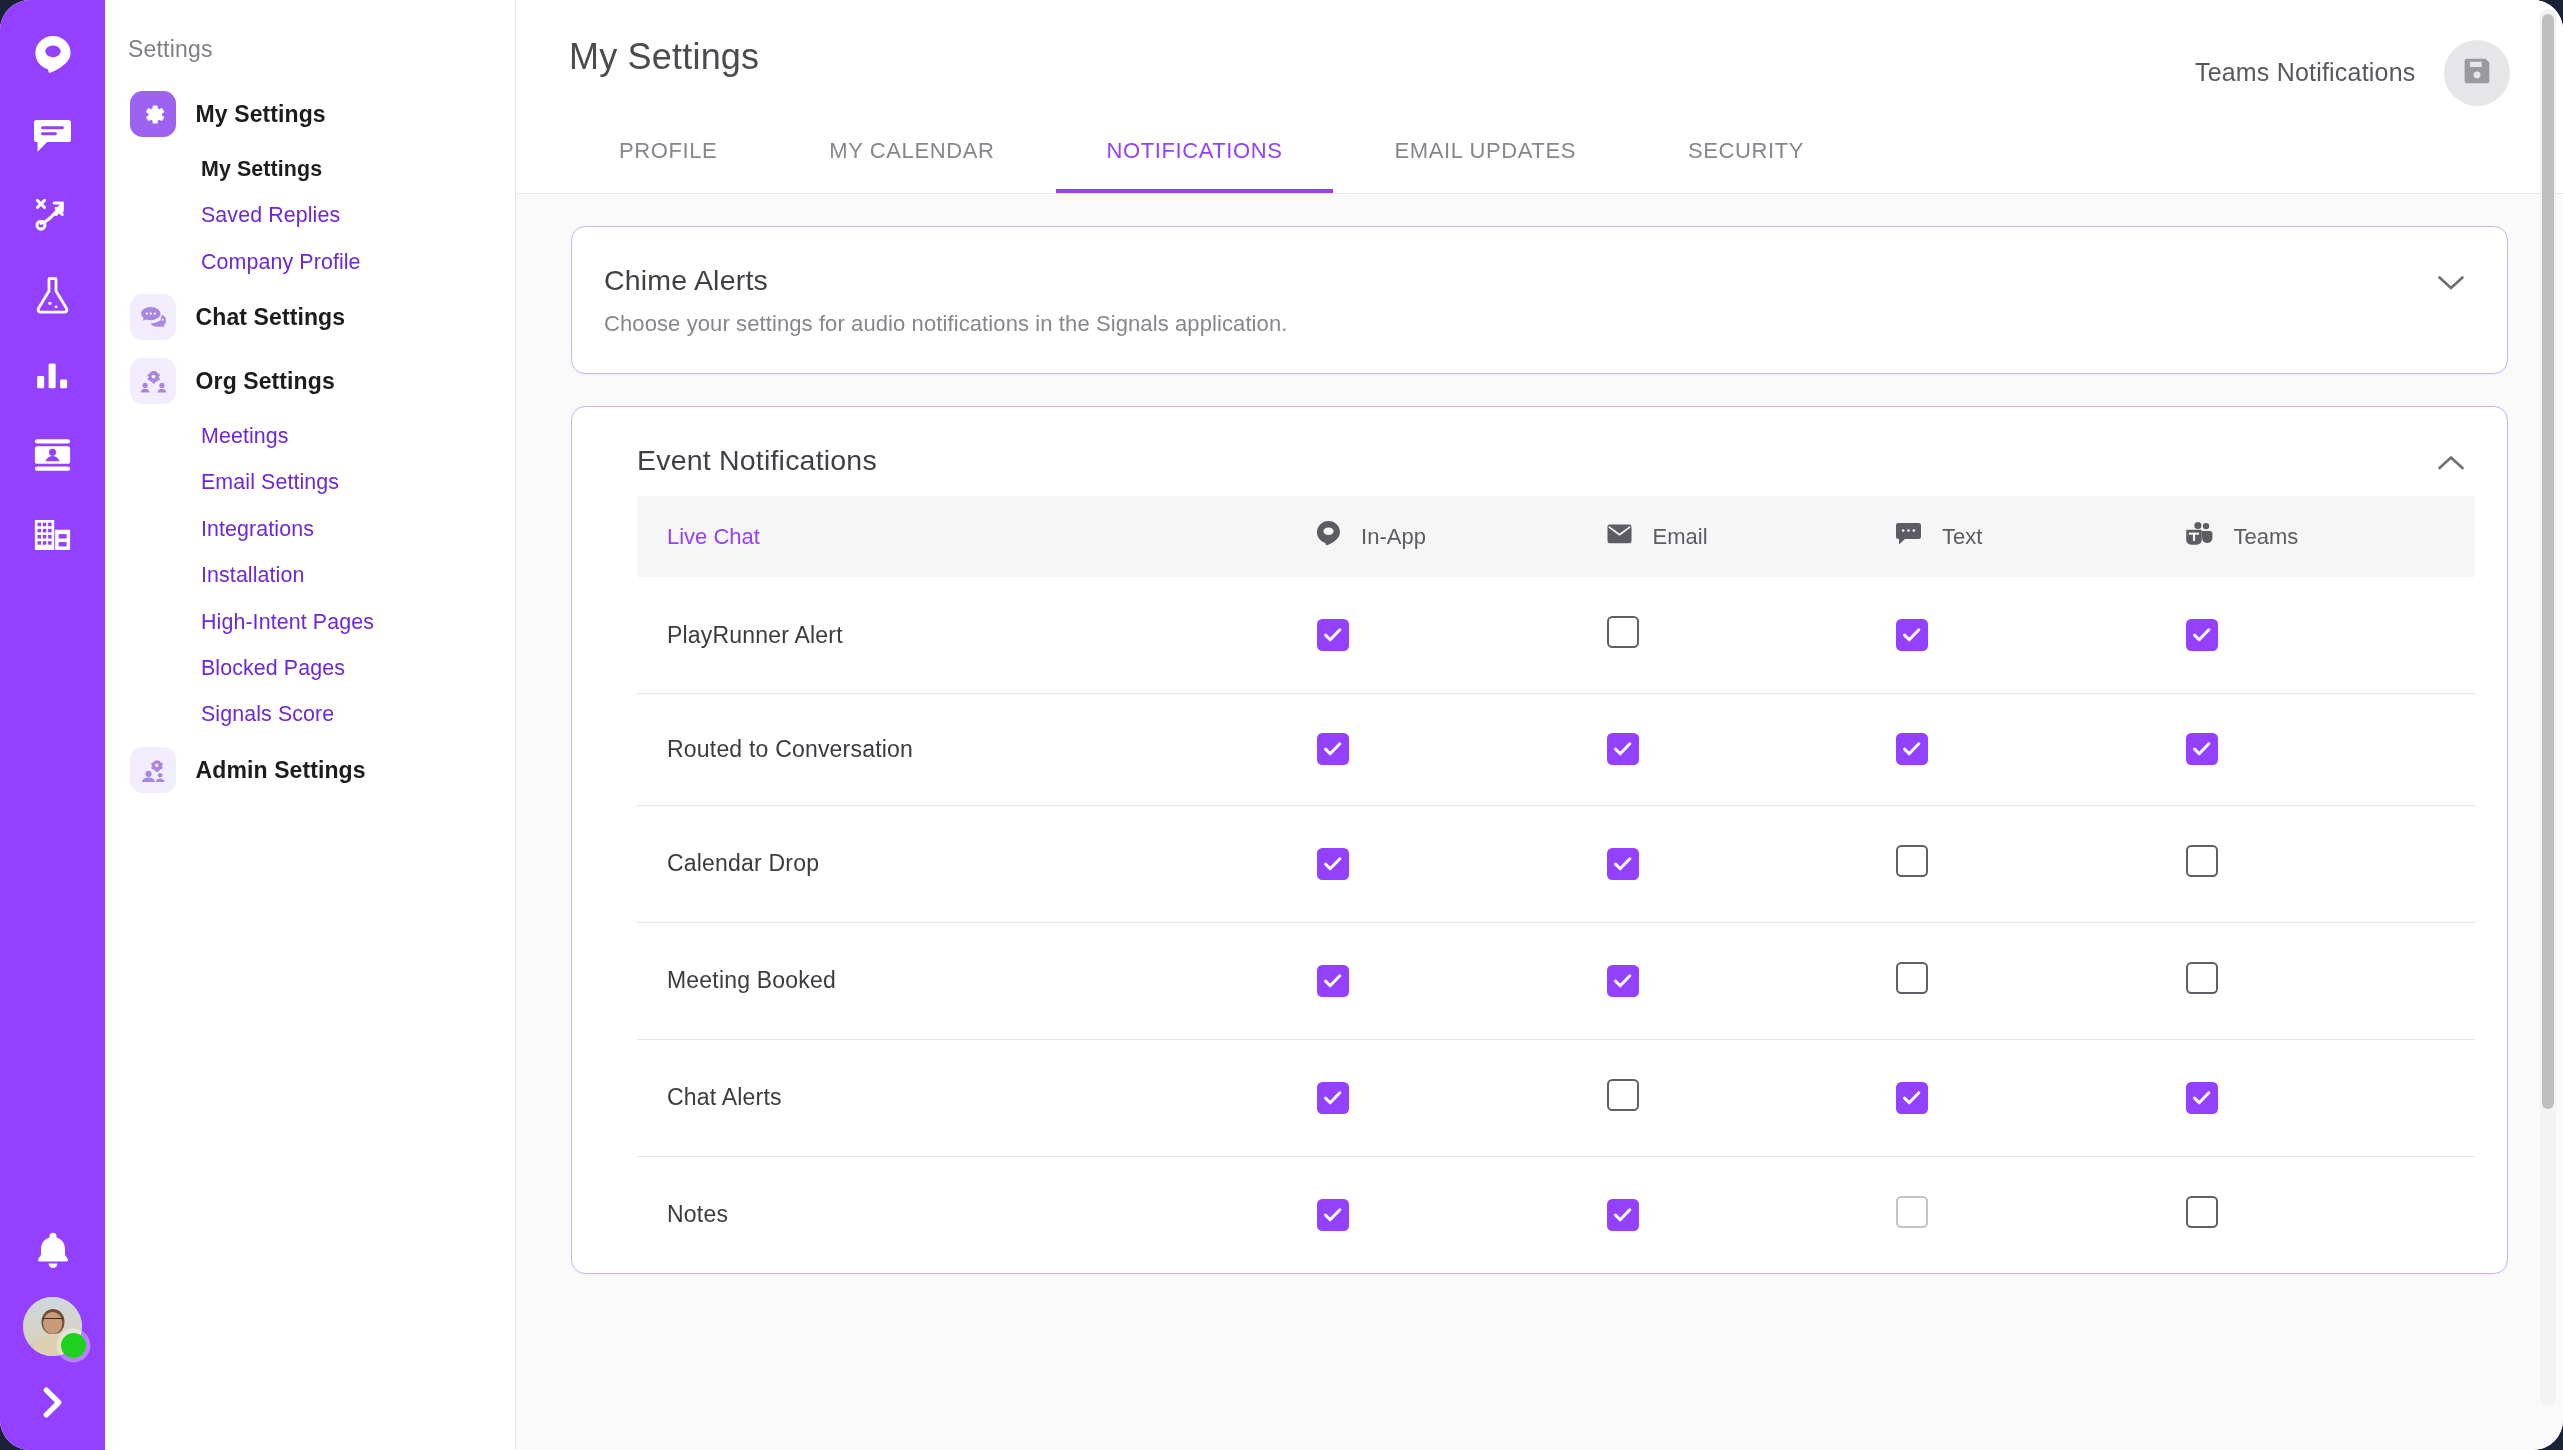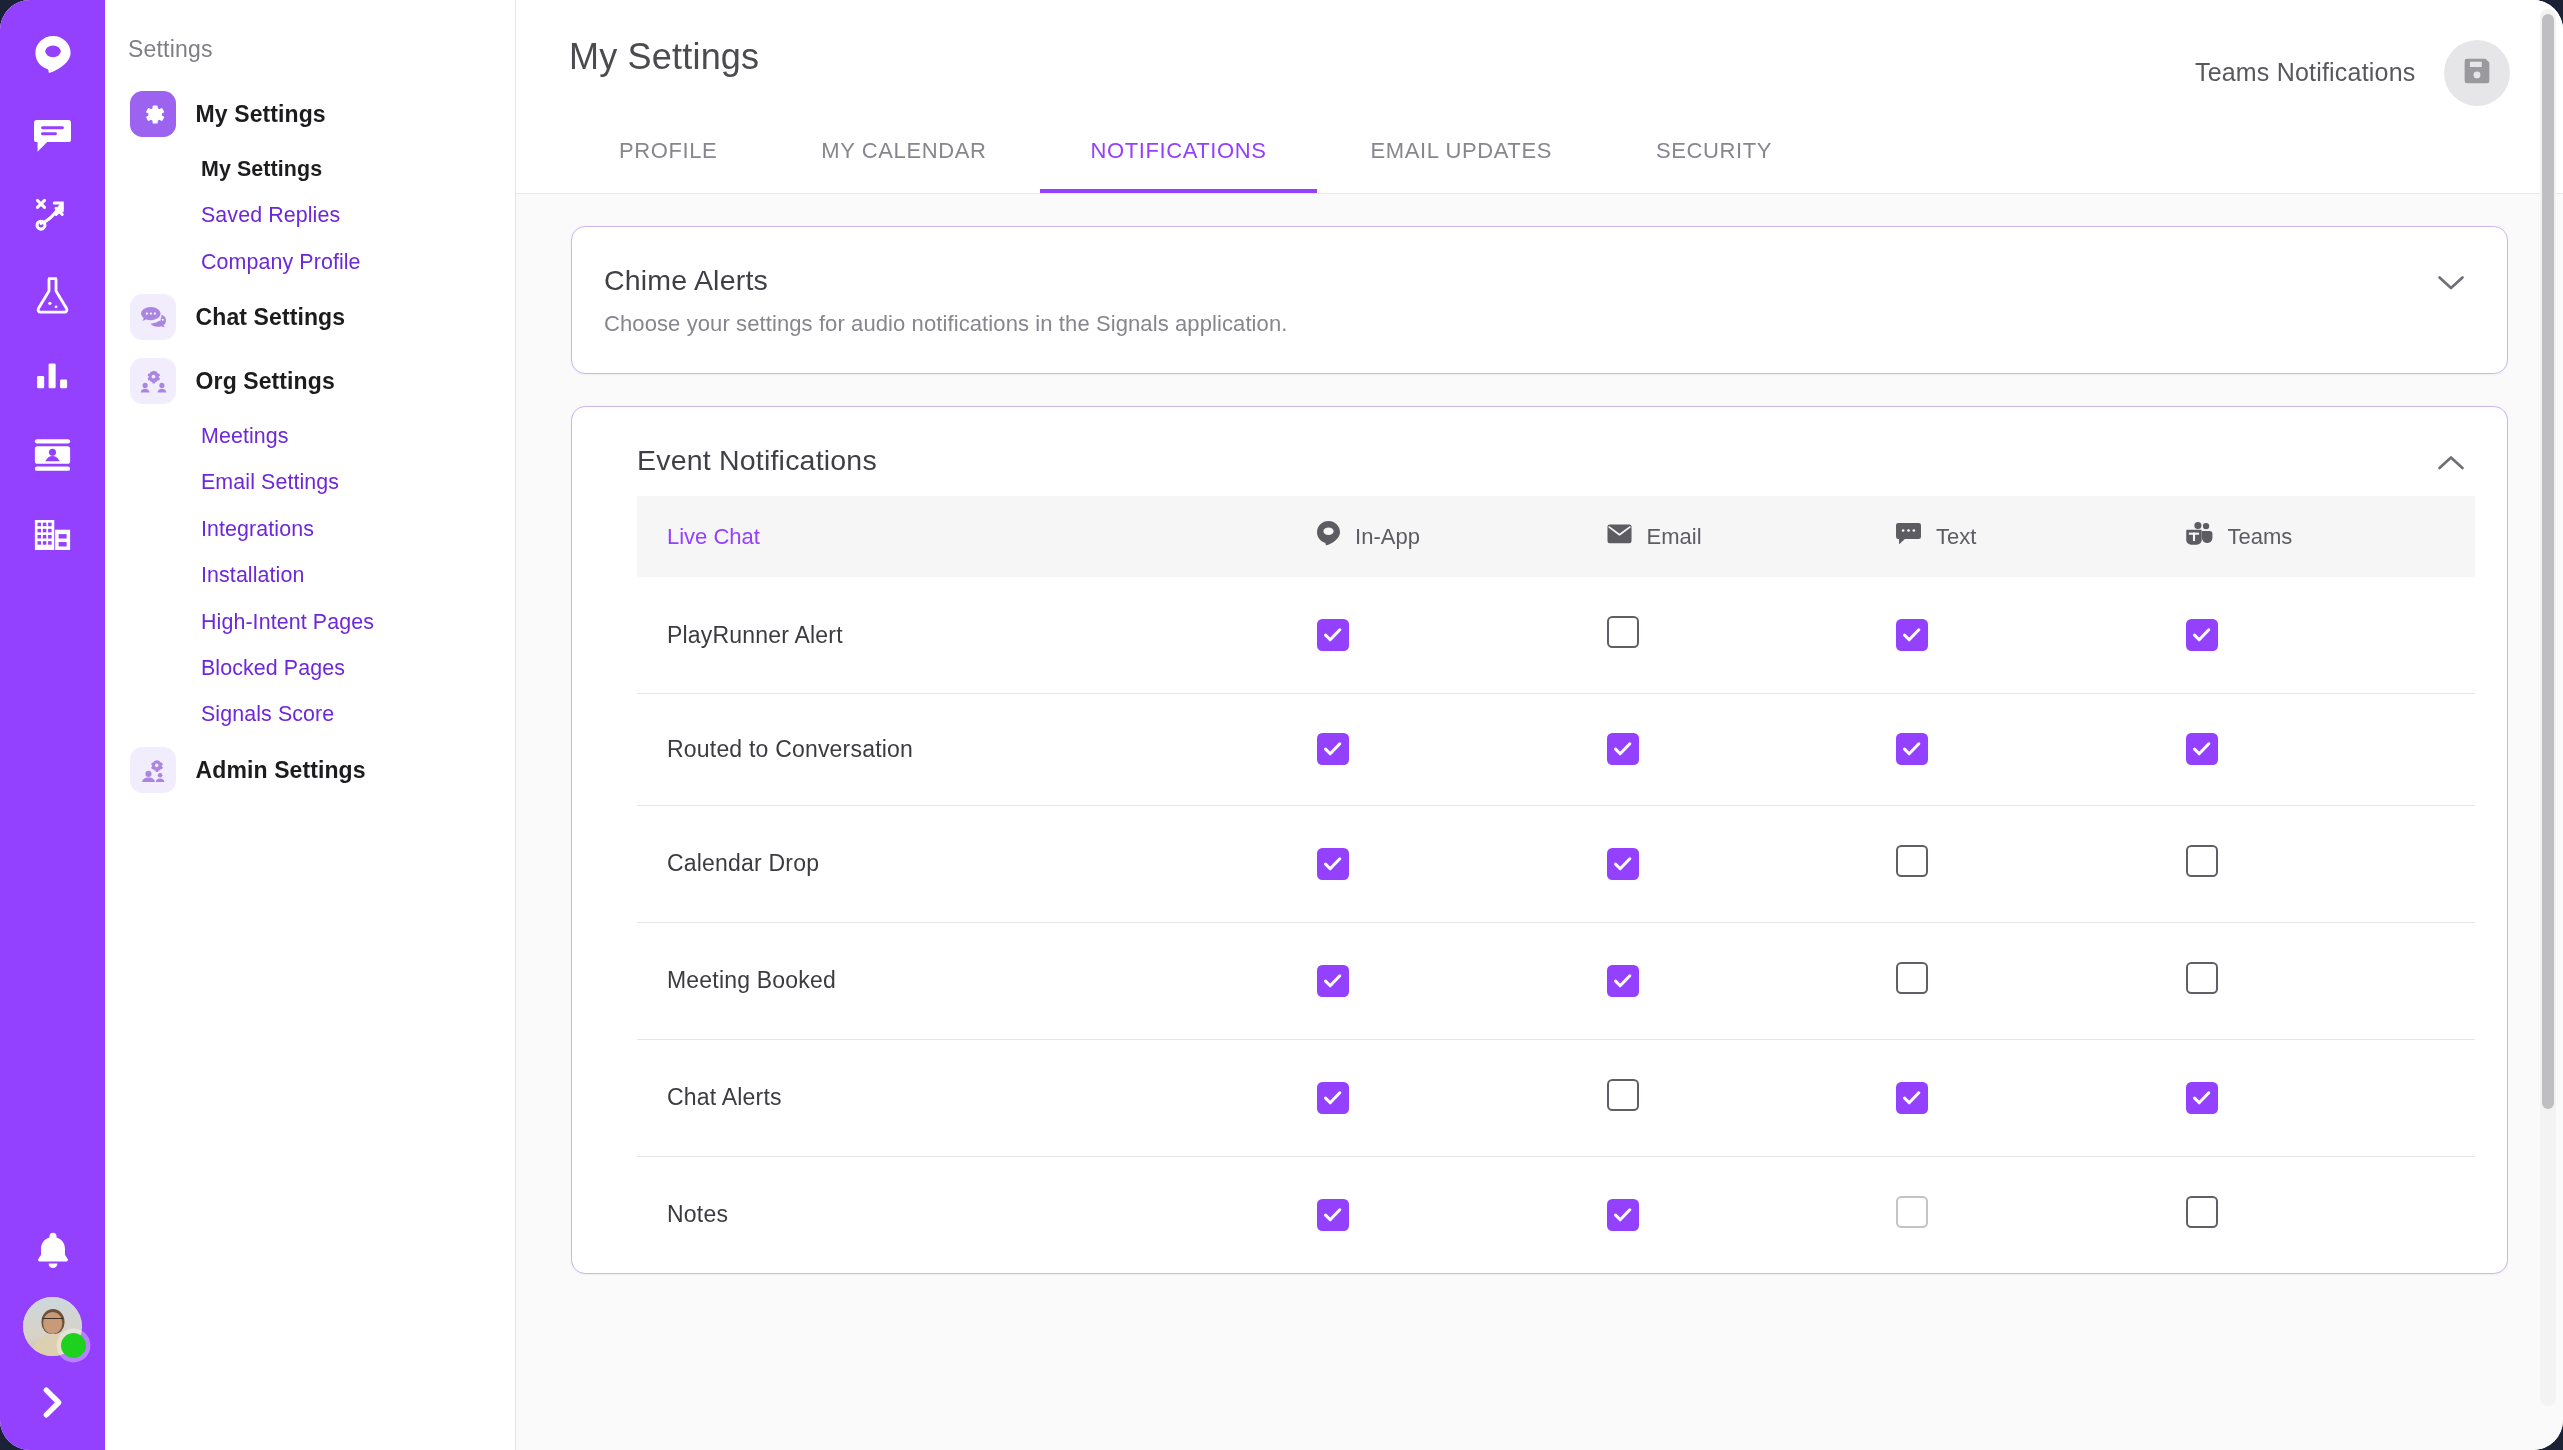--- a/index.html
+++ b/index.html
@@ -124,21 +124,21 @@
   .header-row { display: flex; align-items: flex-start; justify-content: space-between; }
   .page-title { font-size: 36px; color: #4b4b50; font-weight: 400; letter-spacing: 0.2px; }
   .save-area { display: flex; align-items: center; gap: 28.5px; padding-top: 3.6px; }
   .save-label { font-size: 25px; color: #58585e; letter-spacing: 0.2px; }
   .save-btn {
     width: 66px; height: 66px; border-radius: 50%;
     background: #e6e6e8;
     display: flex; align-items: center; justify-content: center;
     cursor: pointer; border: none;
   }
-  .tabs { display: flex; gap: 4px; margin-top: 32px; }
+  .tabs { display: flex; gap: 12px; margin-top: 32px; }
   .tab {
     font-size: 22px; letter-spacing: 0.6px;
     color: #86868c;
     padding: 0 50px 25px 50px;
     cursor: pointer;
     border-bottom: 4.4px solid transparent;
     white-space: nowrap;
   }
   .tab.active { color: #9340FF; border-bottom-color: #9340FF; }
 
@@ -172,21 +172,21 @@
   .ntable { width: 100%; border-collapse: collapse; table-layout: fixed; }
   .ntable thead tr { background: #f6f6f7; }
   .ntable th {
     text-align: left;
     padding: 25px 0 25px 0;
     font-weight: 400;
     font-size: 22px;
     color: #5c5c62;
   }
   .ntable th:first-child { padding-left: 30px; color:#9340FF; font-size: 22px; }
-  .colhead { display:flex; align-items:center; gap: 15px; }
+  .colhead { display:flex; align-items:center; gap: 21px; }
   .ntable td {
     padding: 39px 0;
     font-size: 23px;
     color: #3b3b40;
     border-bottom: 0.9px solid #e6e6e8;
   }
   .ntable td:first-child { padding-left: 30px; letter-spacing:0.2px; }
   .ntable tbody tr:last-child td { border-bottom: none; }
 
   .cb {

